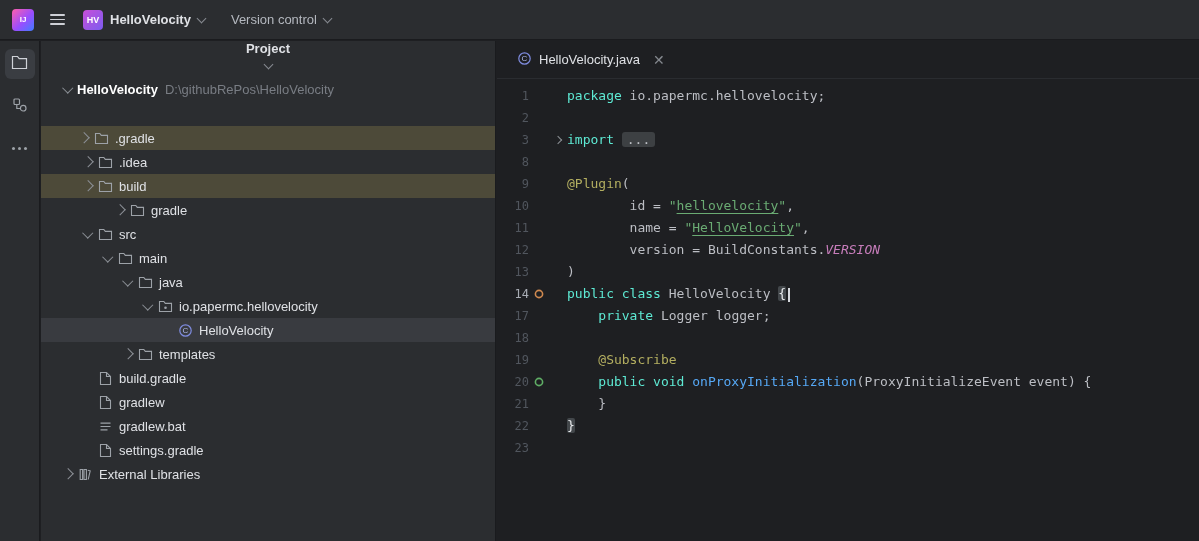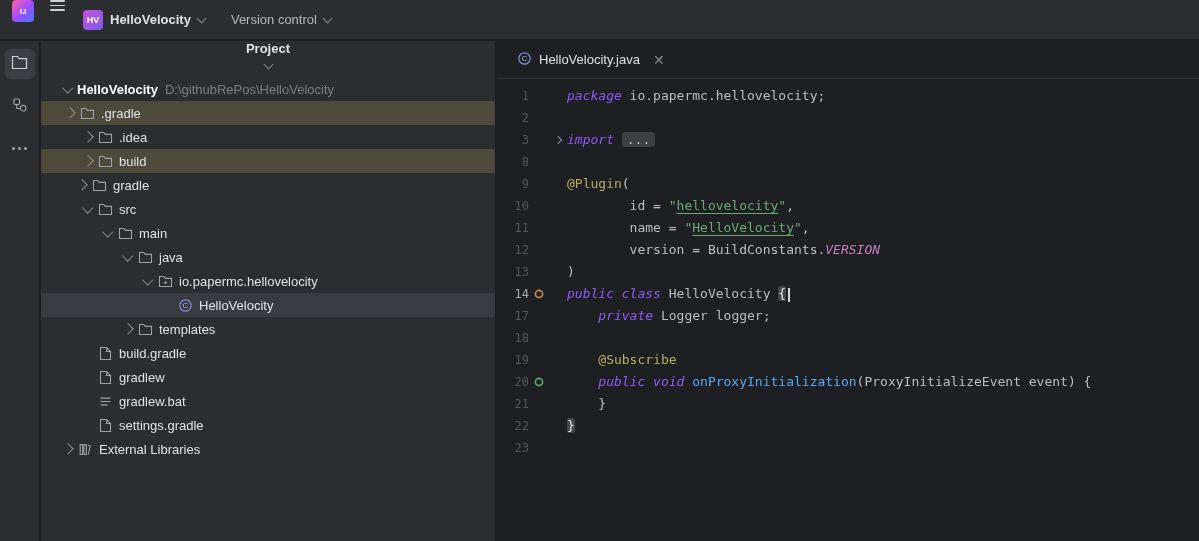--- a/index.html
+++ b/index.html
@@ -1,21 +1,21 @@
 <!DOCTYPE html>
 <html><head>
 <meta charset="utf-8">
 <style>
   html,body{margin:0;padding:0;background:#141517;}
   .app{position:relative;width:1199px;height:541px;background:#1e1f22;overflow:hidden;
        font-family:"Liberation Sans",sans-serif;color:#dfe1e5;font-size:13px;}
 
   
   .topbar{position:absolute;left:0;top:0;right:0;height:40px;background:#2b2d30;
-          border-bottom:1px solid #1a1b1e;display:flex;
+          border-bottom:1px solid #1a1b1e;display:flex;align-items:center;
           padding:0 12px;box-sizing:border-box;}
   .logo{width:22px;height:22px;border-radius:4px;flex:none;
         background:linear-gradient(135deg,#ff5fab 0%,#9a4dff 55%,#3f7dff 100%);
         display:flex;align-items:center;justify-content:center;
         font-size:8px;font-weight:bold;color:#fff;}
   .hamburger{width:15px;height:11px;display:flex;flex-direction:column;
              justify-content:space-between;margin-left:16px;flex:none;}
   .hamburger i{display:block;height:1.6px;background:#ced0d6;border-radius:1px;}
   .proj-widget{display:flex;align-items:center;gap:7px;margin-left:18px;}
   .badge{width:20px;height:20px;border-radius:4px;flex:none;
@@ -62,21 +62,21 @@
           border-bottom:1px solid #2a2c30;box-sizing:border-box;}
   .tab{display:flex;align-items:center;gap:7px;height:100%;padding:0 10px;color:#dfe1e5;}
   .tab-close{color:#85898f;font-size:14px;margin-left:6px;line-height:1;}
   .code{padding-top:6px;font-family:"DejaVu Sans Mono",monospace;font-size:13px;}
   .code-line{display:flex;height:22px;line-height:22px;align-items:center;}
   .ln{width:32px;text-align:right;color:#51565e;font-size:12px;flex:none;}
   .ln.active{color:#a9adb5;}
   .gut{width:20px;display:flex;align-items:center;justify-content:center;flex:none;height:100%;}
   .fold-slot{width:18px;display:flex;align-items:center;justify-content:center;flex:none;height:100%;}
   .code-text{white-space:pre;color:#bcbec4;}
-  .tk-kw{color:#8b5cf6;font-style:italic;}
+  .tk-kw{color:#5eead4;}
   .tk-pl{color:#bcbec4;}
   .tk-ann{color:#b3ae60;}
   .tk-str{color:#6aab73;}
   .tk-stru{color:#6aab73;text-decoration:underline;text-decoration-thickness:1px;text-underline-offset:3px;}
   .tk-const{color:#c77dbb;font-style:italic;}
   .tk-method{color:#56a8f5;}
   .tk-fold{background:#3d4043;color:#bcbec4;border-radius:3px;padding:0 5px;}
   .tk-inlay{color:#5f646b;font-size:11.5px;}
   .tk-match{color:#e8eaed;background:#43474b;border-radius:2px;}
   .caret{display:inline-block;width:2px;height:14px;background:#d6d8dd;vertical-align:middle;margin-left:2px;}
@@ -132,21 +132,21 @@
       <span class="chev-sm"></span>
     </div>
     <div id="project-tree">
         <div class="tree-row" style="padding-left: 18px;">
           <span class="chev-slot">
             <span class="chev down"></span>
           </span>
           <span class="tree-label bold">HelloVelocity</span>
           <span class="tree-path">D:\githubRePos\HelloVelocity</span>
         </div>
-        <div class="tree-row olive" style="padding-left: 20px;">
+        <div class="tree-row olive" style="padding-left: 34px; margin-top: 25px;">
           <span class="chev-slot">
             <span class="chev right"></span>
           </span>
           <span class="tree-icon">
             <svg width="15" height="13" viewBox="0 0 15 13" fill="none">
               <path d="M1.5 11.5v-10h4.3l1.5 1.9h6.2v8.1z" stroke="#9da2a8" stroke-width="1.1"></path>
             </svg>
           </span>
           <span class="tree-label">.gradle</span>
         </div>
@@ -165,21 +165,21 @@
           <span class="chev-slot">
             <span class="chev right"></span>
           </span>
           <span class="tree-icon">
             <svg width="15" height="13" viewBox="0 0 15 13" fill="none">
               <path d="M1.5 11.5v-10h4.3l1.5 1.9h6.2v8.1z" stroke="#9da2a8" stroke-width="1.1"></path>
             </svg>
           </span>
           <span class="tree-label">build</span>
         </div>
-        <div class="tree-row" style="padding-left: 32px;">
+        <div class="tree-row" style="padding-left: 42px; margin-left: 28px;">
           <span class="chev-slot">
             <span class="chev right"></span>
           </span>
           <span class="tree-icon">
             <svg width="15" height="13" viewBox="0 0 15 13" fill="none">
               <path d="M1.5 11.5v-10h4.3l1.5 1.9h6.2v8.1z" stroke="#9da2a8" stroke-width="1.1"></path>
             </svg>
           </span>
           <span class="tree-label">gradle</span>
         </div>

